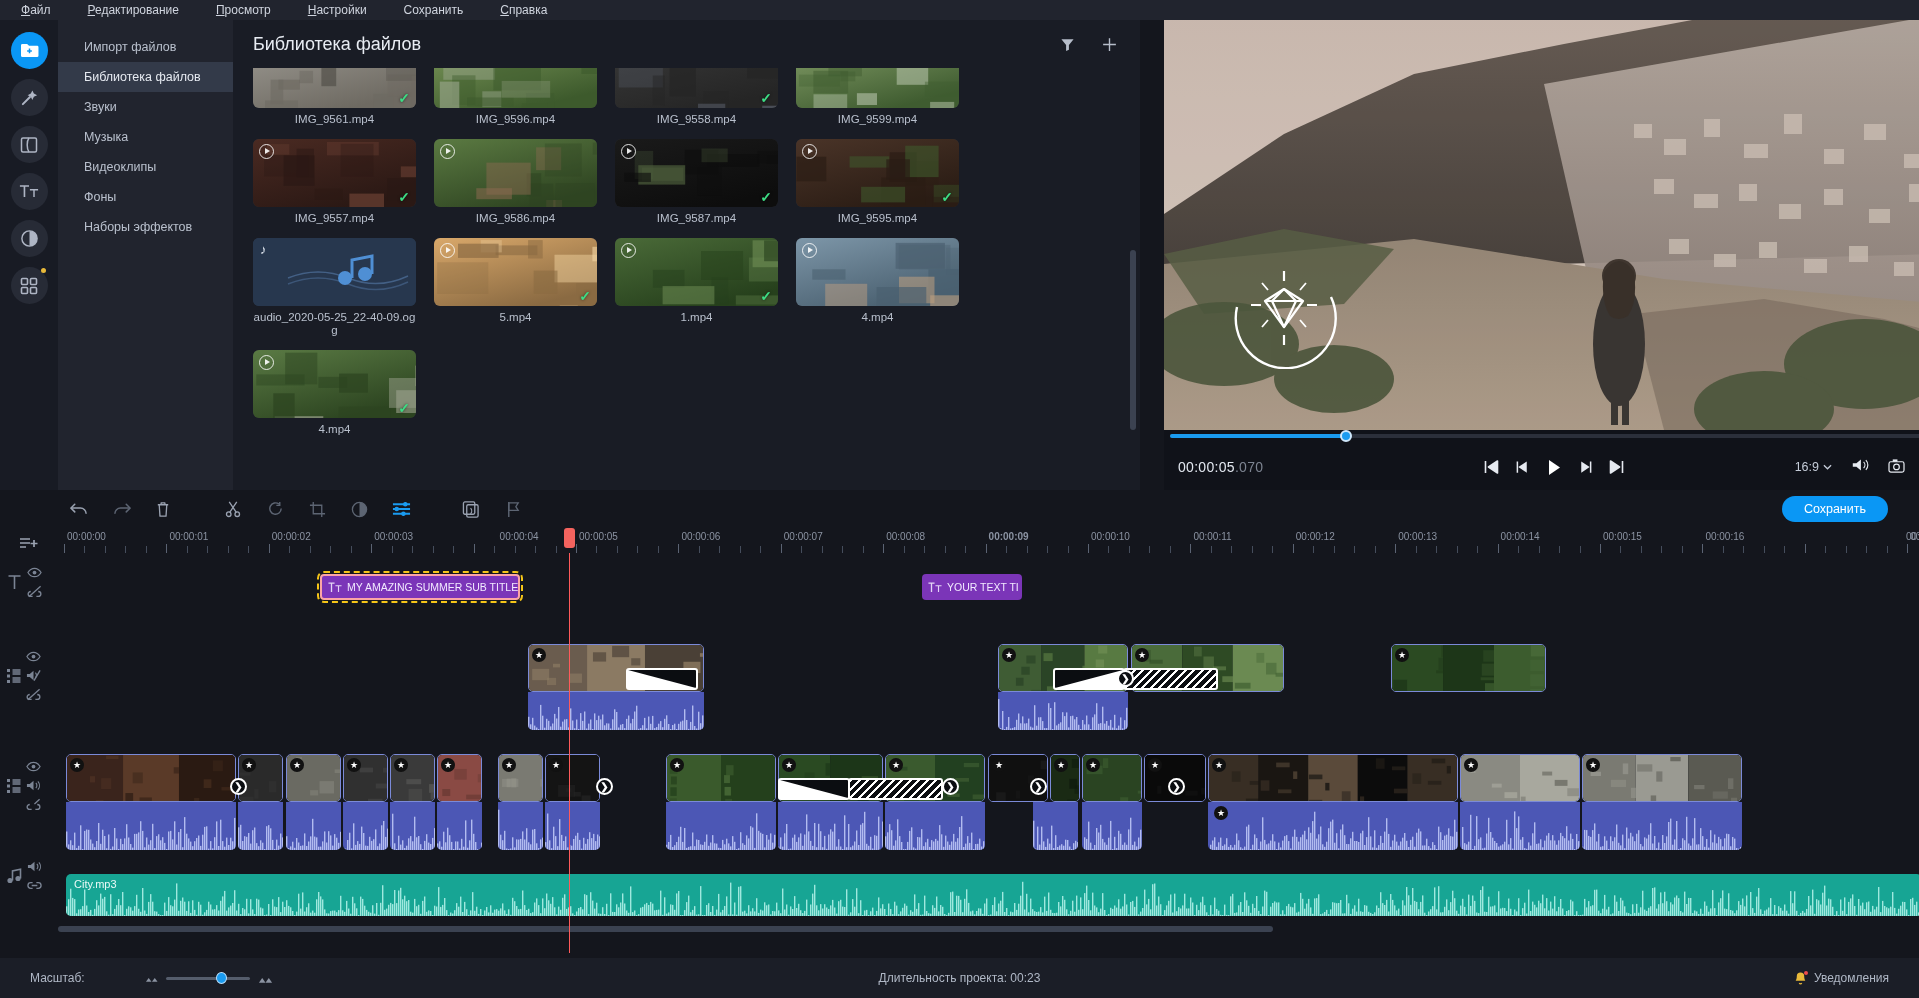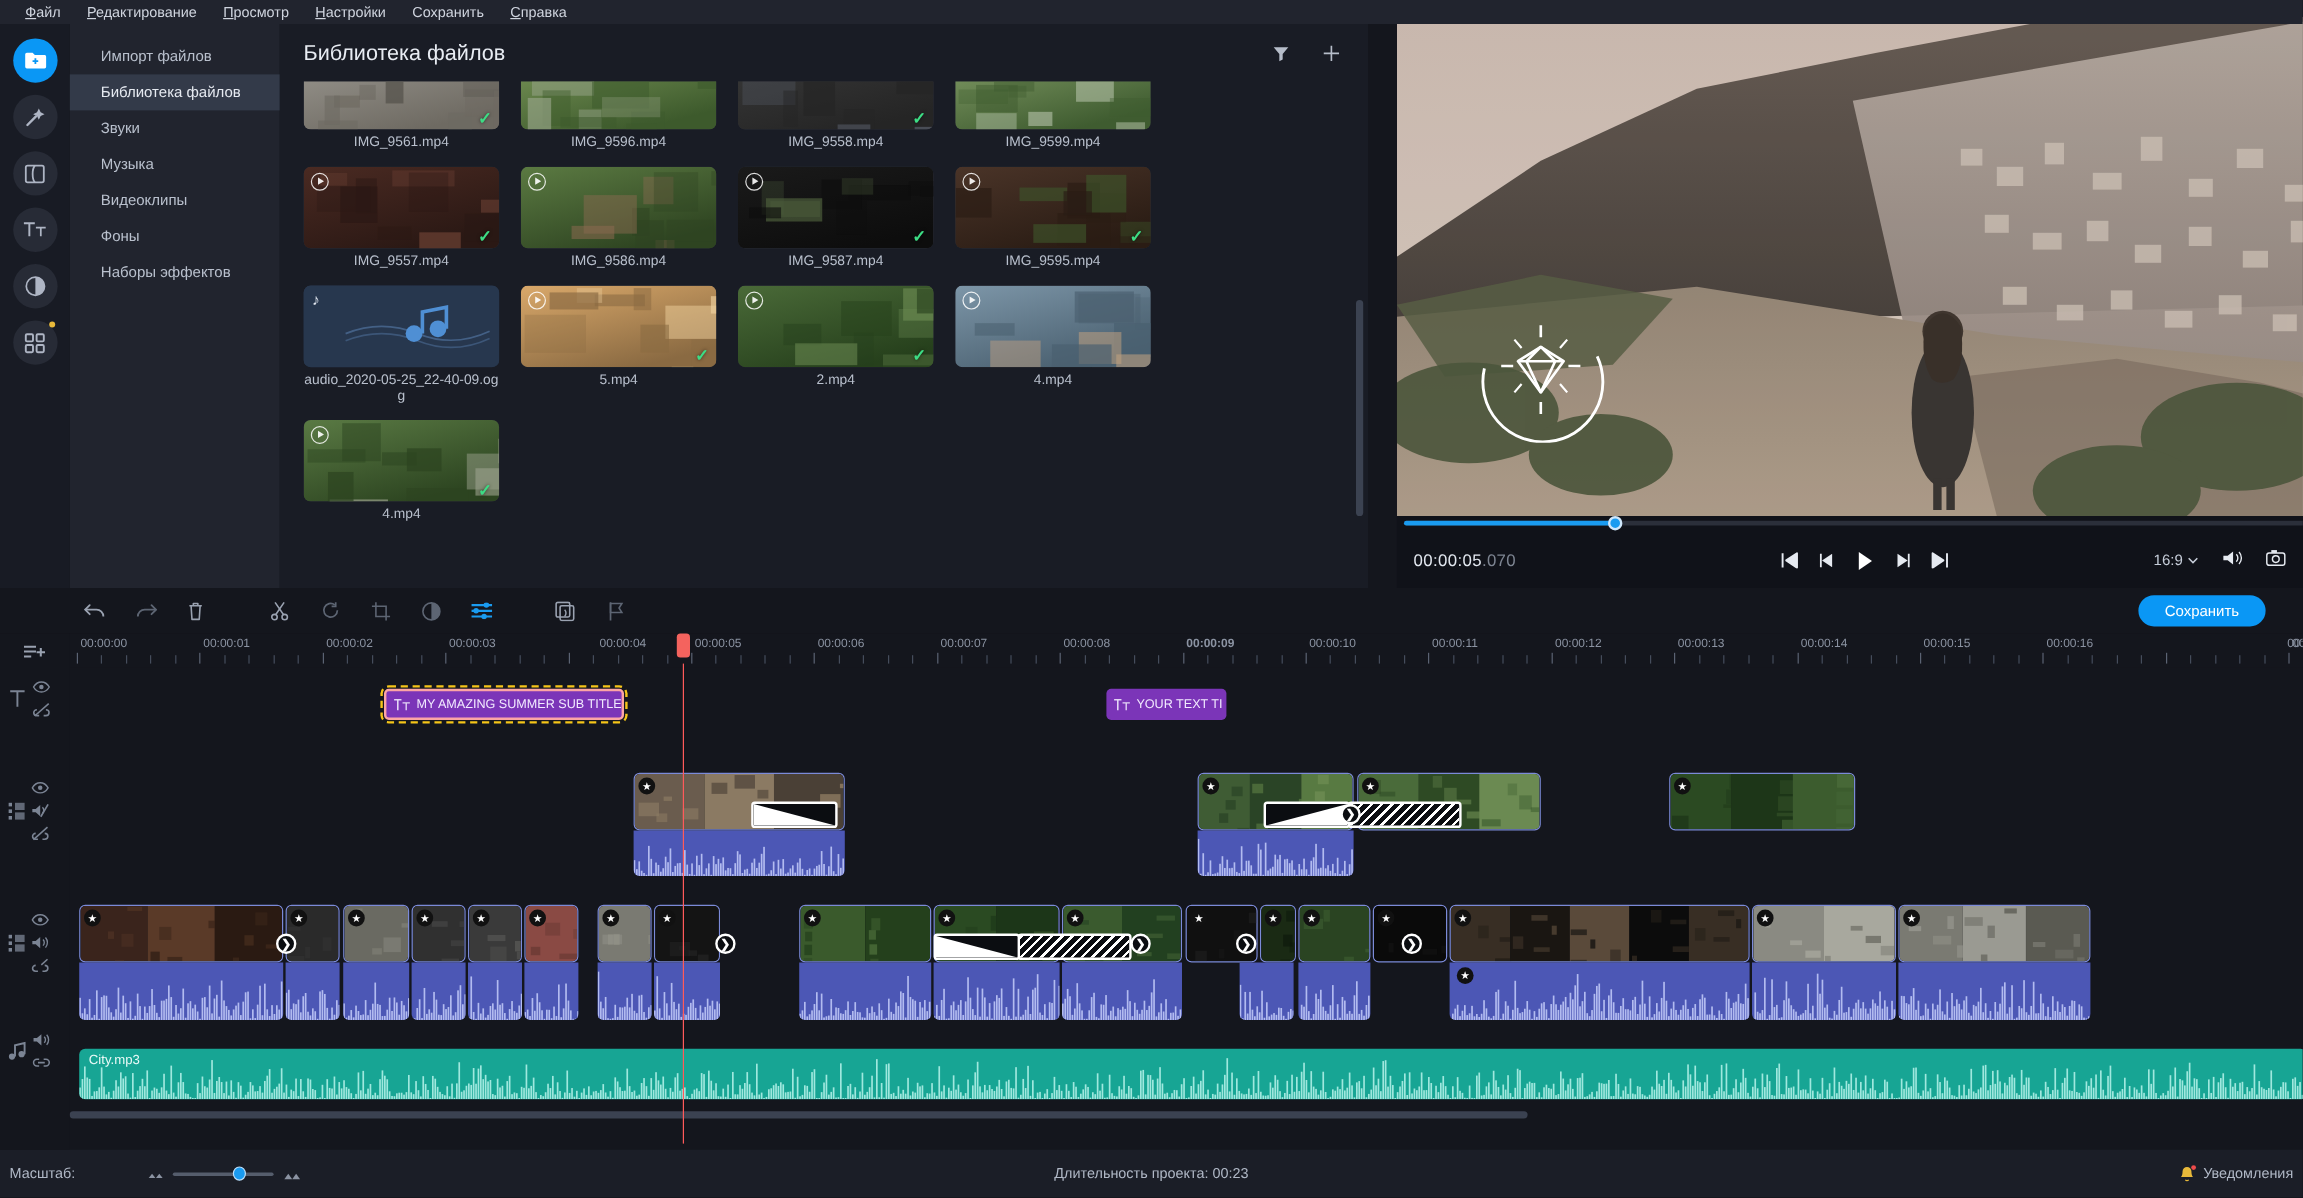--- a/index.html
+++ b/index.html
@@ -9,21 +9,21 @@
     font-family: "Liberation Sans", sans-serif;
     color: #c8cdd8;
     overflow: hidden;
   }
   .app { position: relative; width: 1919px; height: 998px; }
 
   
   .menubar {
     position: absolute; top: 0; left: 0; width: 1919px; height: 20px;
     background: #21242e; display: flex; align-items: center;
-    padding-left: 10px; z-index: 40;
+    padding-left: 10px; z-index: 40; gap: 15px;
   }
   .menu-item {
     font-size: 12px; color: #cfd4de; padding: 0 11px; line-height: 20px;
     white-space: nowrap; cursor: default;
   }
   .menu-item u { text-decoration: underline; }
 
   
   .rail {
     position: absolute; top: 20px; left: 0; width: 58px; height: 470px;
@@ -219,21 +219,21 @@
   .vscroll {
     position:absolute; right:2px; width:6px; border-radius:3px; background:#3b4251;
   }
   .hscroll-tl {
     position:absolute; left:58px; bottom:2px; height:6px; border-radius:3px; background:#3b4251;
   }
 
   
   .status {
     position:absolute; bottom:0; left:0; width:1919px; height:40px;
-    background:#1b1e27; display:flex; align-items:center; padding:0 8px;
+    background:#1b1e27; display:flex; align-items:center; padding:0 30px;
   }
   .status .lbl { font-size:12px; color:#b0b8c6; }
   .zoomctl { display:flex; align-items:center; gap:8px; margin-left:60px; }
   .zslider { position:relative; width:84px; height:3px; background:#555d6c; border-radius:2px; }
   .zslider .zk {
     position:absolute; left:50px; top:-5px; width:11px; height:12px;
     border-radius:50%; background:#1a9bf0; border:1.5px solid #bcdffa;
   }
   .dur { position:absolute; left:50%; transform:translateX(-50%); font-size:12px; color:#b0b8c6; }
   .notif { margin-left:auto; display:flex; align-items:center; gap:7px; font-size:12px; color:#b0b8c6; cursor:pointer;}
@@ -594,21 +594,21 @@
                 <rect x="120.2" y="66.5" width="45.3" height="33.9" fill="#26401c" opacity="0.75"></rect>
                 <rect x="86.0" y="13.0" width="42.1" height="28.9" fill="#26401c" opacity="0.48"></rect>
                 <rect x="137.6" y="2.3" width="32.1" height="26.9" fill="#6b8a52" opacity="0.65"></rect>
                 <rect x="149.1" y="2.5" width="17.1" height="20.7" fill="#26401c" opacity="0.60"></rect>
                 <rect x="37.9" y="31.9" width="31.5" height="17.8" fill="#26401c" opacity="0.46"></rect>
                 <rect x="47.6" y="48.1" width="51.8" height="18.2" fill="#6b8a52" opacity="0.56"></rect>
               </svg>
               <span class="play"></span>
               <span class="chk">✓</span>
             </div>
-            <div class="asset-name">2.mp4</div>
+            <div class="asset-name">1.mp4</div>
           </div>
           <div class="asset">
             <div class="thumb">
               <svg viewBox="0 0 163 68" preserveAspectRatio="none" style="position:absolute;inset:0;width:100%;height:100%">
                 <defs>
                   <linearGradient id="g12" x1="0" y1="0" x2="0.6" y2="1">
                     <stop offset="0" stop-color="#7d96a8"></stop>
                     <stop offset="1" stop-color="#4a6070"></stop>
                   </linearGradient>
                 </defs>

